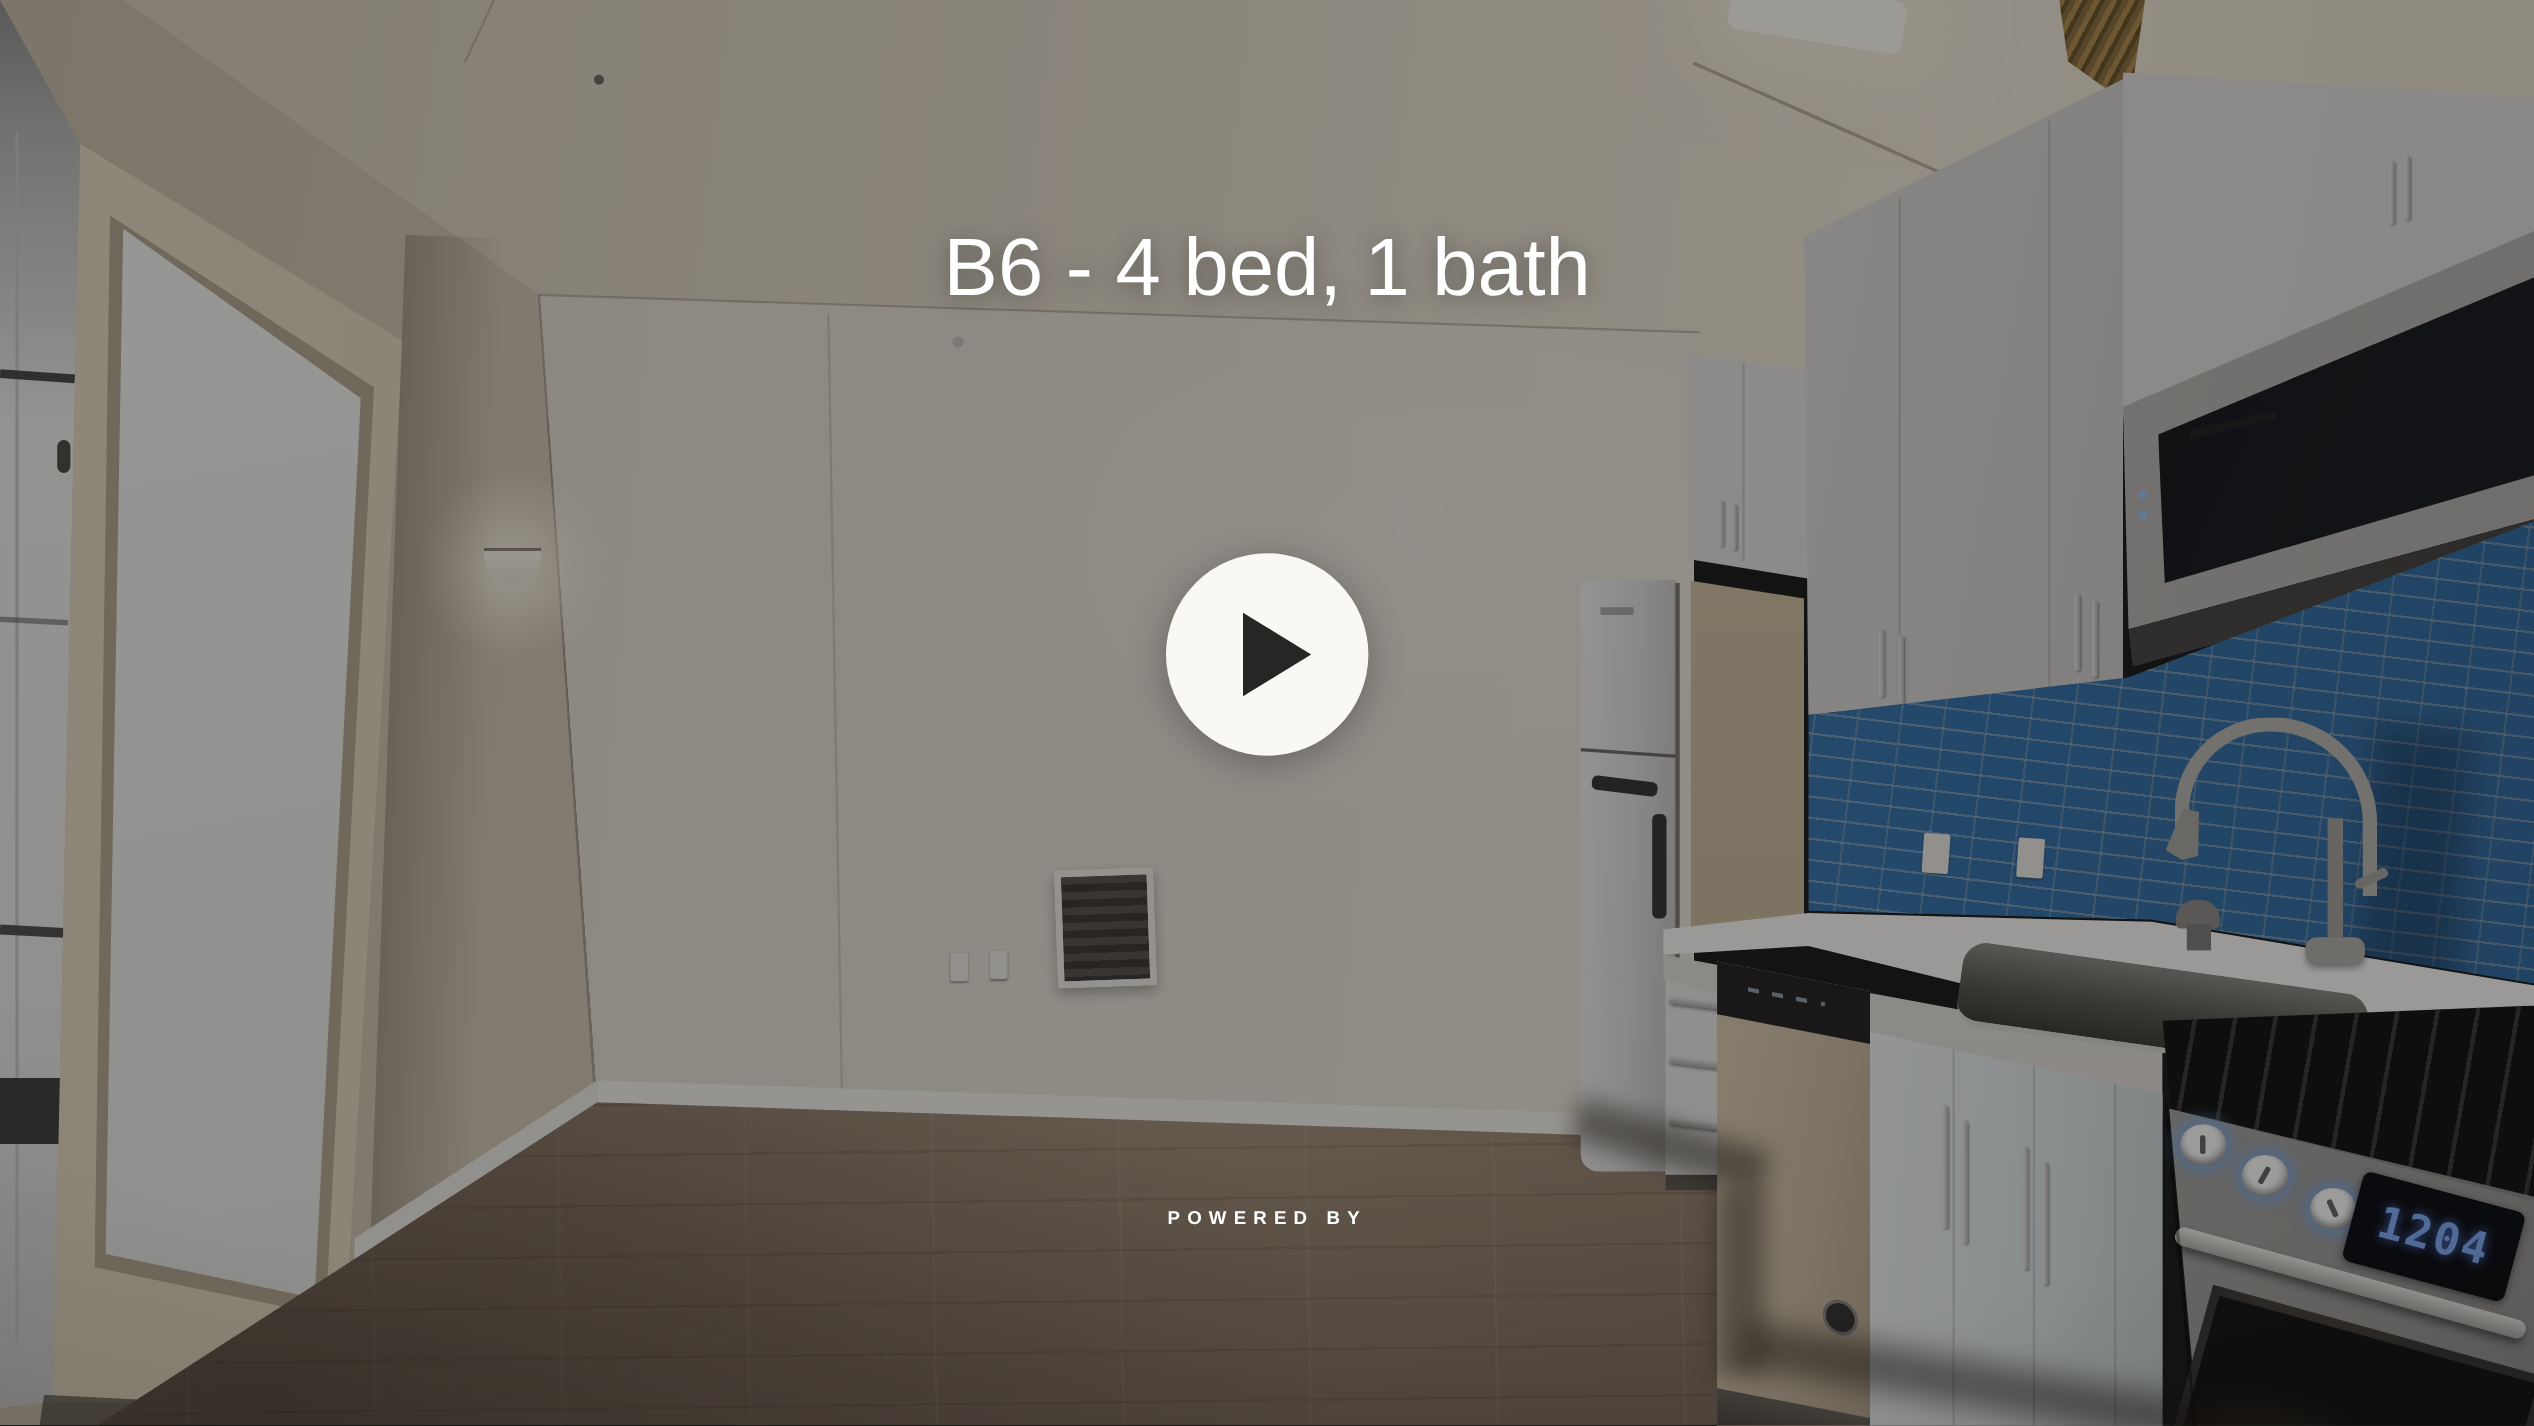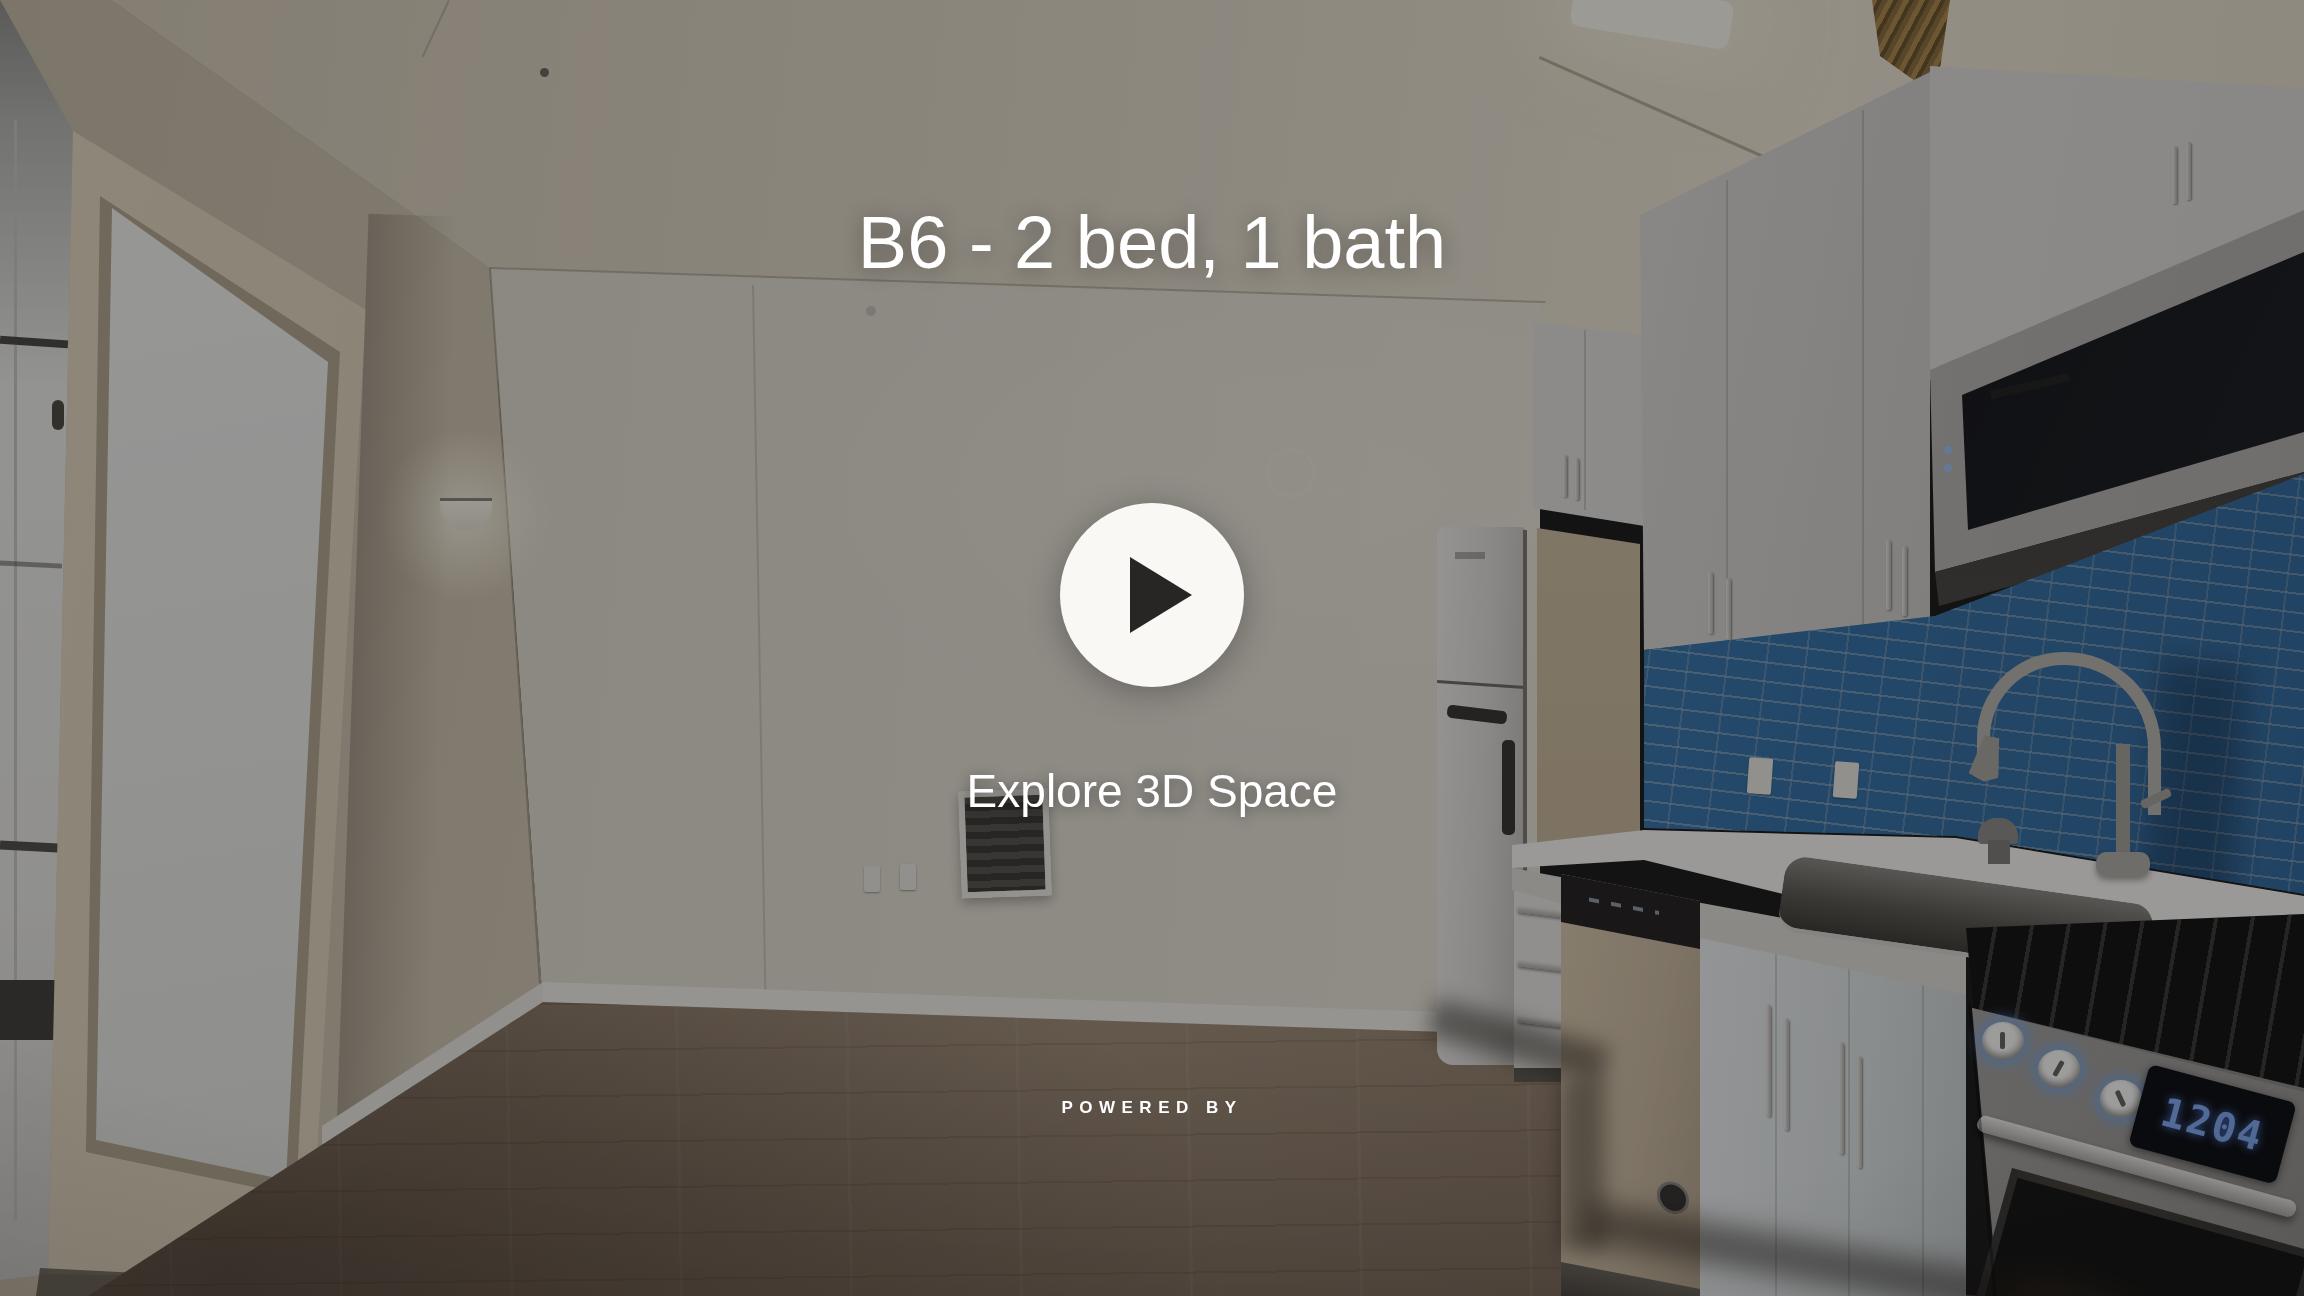--- a/index.html
+++ b/index.html
@@ -288,24 +288,23 @@
     <div class="abs" style="left:1428px;top:1022px;width:180px;height:38px;background:rgba(24,17,10,.45);
                 filter:blur(10px);transform:rotate(16deg);"></div>
     <div class="abs" style="left:1560px;top:1080px;width:44px;height:170px;background:rgba(24,17,10,.4);filter:blur(10px);"></div>
     <div class="abs" style="left:1585px;top:1238px;width:430px;height:42px;background:rgba(24,17,10,.45);
                 filter:blur(12px);transform:rotate(10deg);"></div>
   </div>
 
   <div class="p scrim"></div>
   <div class="p vignette"></div>
 
-  <div class="title">B6 - 2 bed, 1 bath</div>
+  <div class="title">B6 - 4 bed, 1 bath</div>
 
   <div class="play-btn">
     <span class="play-tri"></span>
   </div>
 
-  <div class="cta">Explore 3D Space</div>
 
   <div class="powered">POWERED BY</div>
 
 
 </div>
 
 </body></html>

